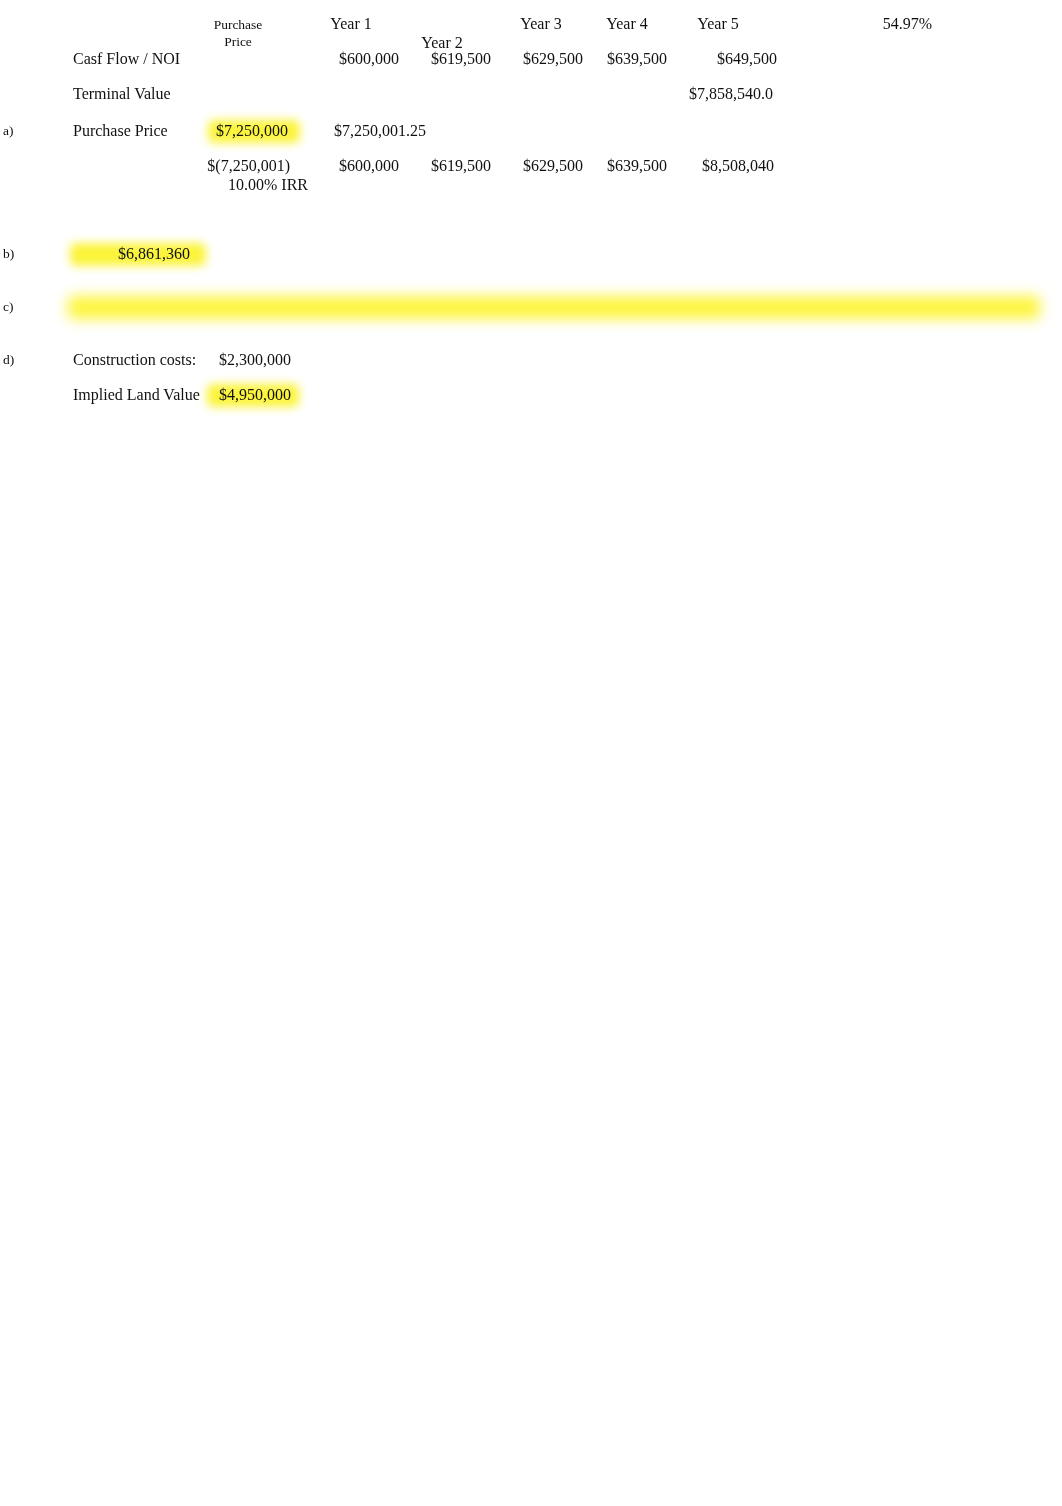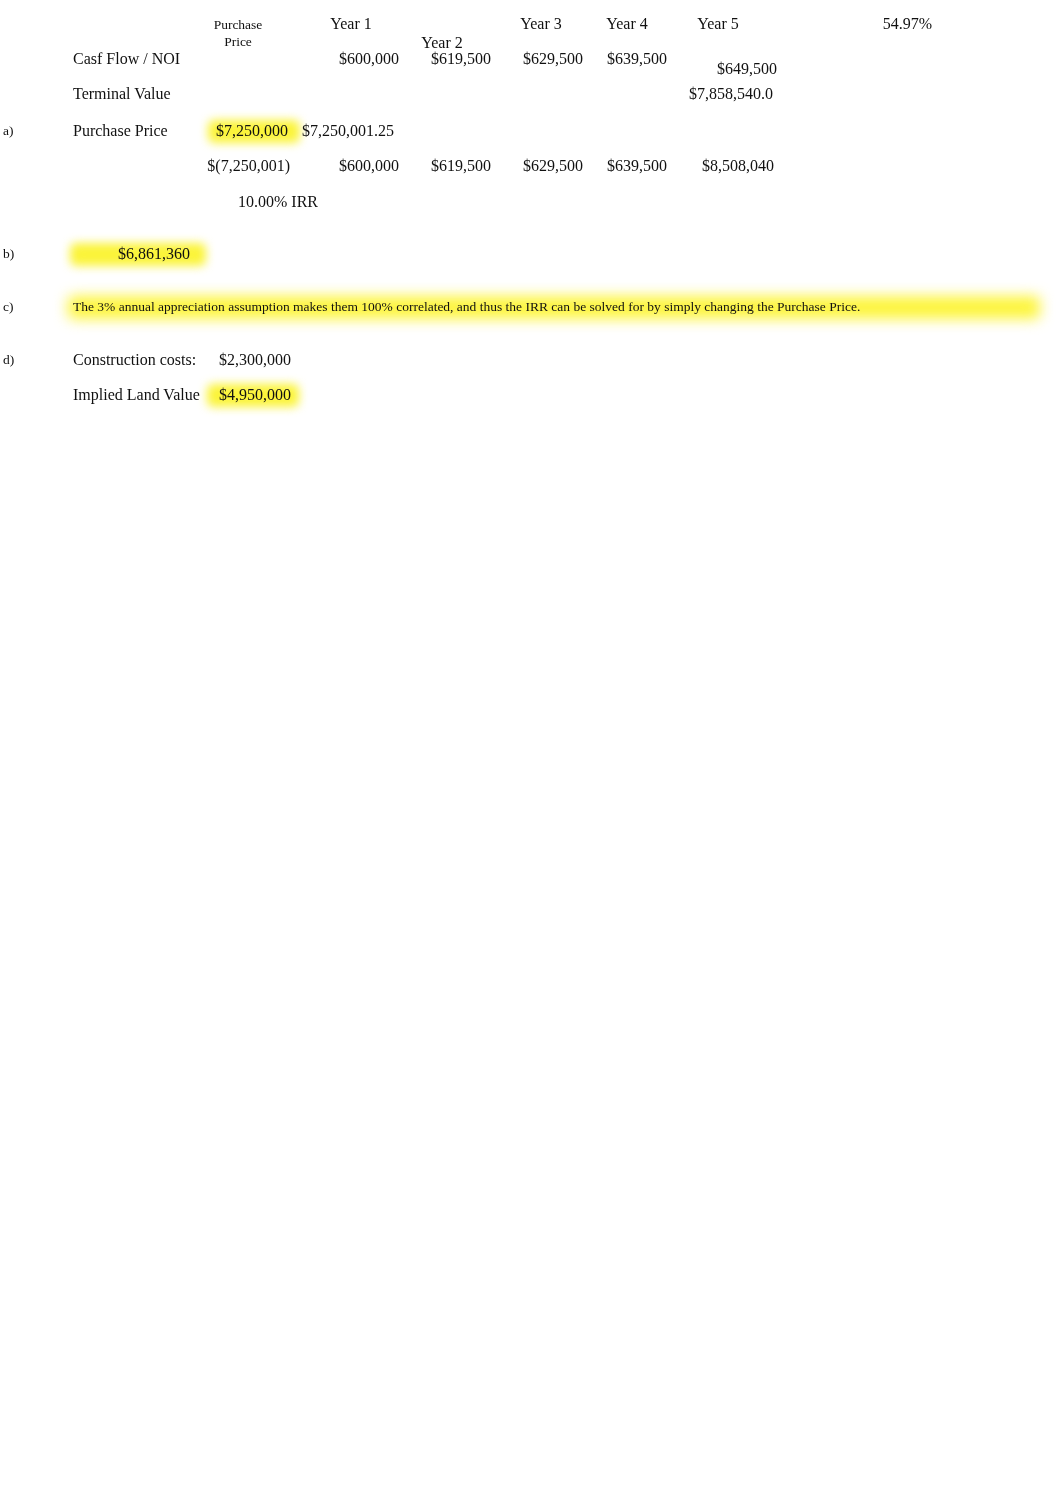--- a/index.html
+++ b/index.html
@@ -99,44 +99,43 @@
   <div class="cell ctr" style="left:491px; top:16px; width:100px;">Year 3</div>
   <div class="cell ctr" style="left:577px; top:16px; width:100px;">Year 4</div>
   <div class="cell ctr" style="left:668px; top:16px; width:100px;">Year 5</div>
   <div class="cell num" style="left:832px; top:16px; width:100px;">54.97%</div>
 
   <div class="cell lbl" style="left:73px; top:51px;">Casf Flow / NOI</div>
   <div class="cell num" style="left:299px; top:51px; width:100px;">$600,000</div>
   <div class="cell num" style="left:391px; top:51px; width:100px;">$619,500</div>
   <div class="cell num" style="left:483px; top:51px; width:100px;">$629,500</div>
   <div class="cell num" style="left:567px; top:51px; width:100px;">$639,500</div>
-  <div class="cell num" style="left:677px; top:61px; width:100px;">$649,500</div>
+  <div class="cell num" style="left:677px; top:51px; width:100px;">$649,500</div>
 
   <div class="cell lbl" style="left:73px; top:86px;">Terminal Value</div>
   <div class="cell num" style="left:673px; top:86px; width:100px;">$7,858,540.0</div>
 
   <div class="rowmark" style="left:3px; top:123px;">a)</div>
   <div class="cell lbl" style="left:73px; top:123px;">Purchase Price</div>
   <div class="cell num" style="left:204px; top:123px; width:84px;">$7,250,000</div>
-  <div class="cell num" style="left:294px; top:123px; width:100px;">$7,250,001.25</div>
+  <div class="cell num" style="left:294px; top:123px; width:100px;padding-left:32px;">$7,250,001.25</div>
 
   <div class="cell num" style="left:190px; top:158px; width:100px;">$(7,250,001)</div>
   <div class="cell num" style="left:299px; top:158px; width:100px;">$600,000</div>
   <div class="cell num" style="left:391px; top:158px; width:100px;">$619,500</div>
   <div class="cell num" style="left:483px; top:158px; width:100px;">$629,500</div>
   <div class="cell num" style="left:567px; top:158px; width:100px;">$639,500</div>
   <div class="cell num" style="left:674px; top:158px; width:100px;">$8,508,040</div>
 
-  <div class="cell num" style="left:218px; top:194px; width:100px;">10.00% IRR</div>
+  <div class="cell num" style="left:218px; top:177px; width:100px;text-align:center;">10.00% IRR</div>
 
   <div class="rowmark" style="left:3px; top:246px;">b)</div>
   <div class="cell num" style="left:90px; top:246px; width:100px;">$6,861,360</div>
 
   <div class="rowmark" style="left:3px; top:299px;">c)</div>
-  <div class="sentence" style="left:73px; top:299px;">The 3% annual appreciation assumption makes them 100% correlated, and thus the IRR can be solved for by simply changing the Purchase Price.</div>
 
   <div class="rowmark" style="left:3px; top:352px;">d)</div>
   <div class="cell lbl" style="left:73px; top:352px;">Construction costs:</div>
   <div class="cell lbl" style="left:219px; top:352px;">$2,300,000</div>
 
   <div class="cell lbl" style="left:73px; top:387px;">Implied Land Value</div>
   <div class="cell lbl" style="left:219px; top:387px;">$4,950,000</div>
 
 </div>
 

